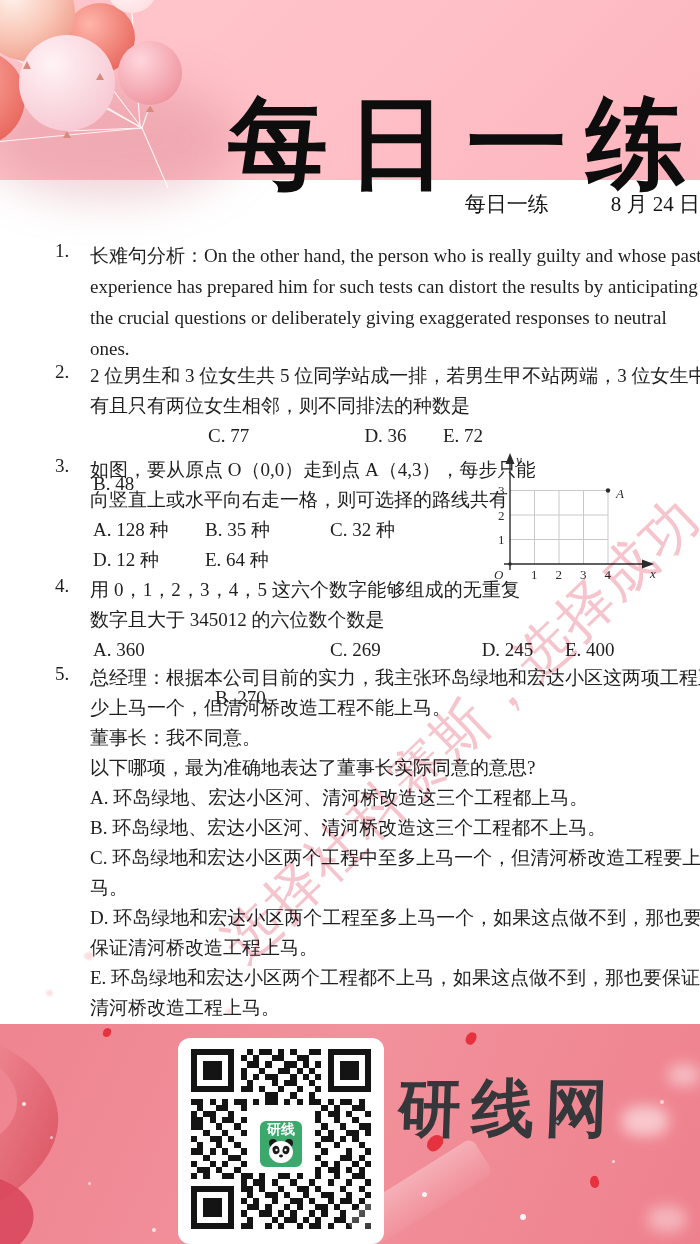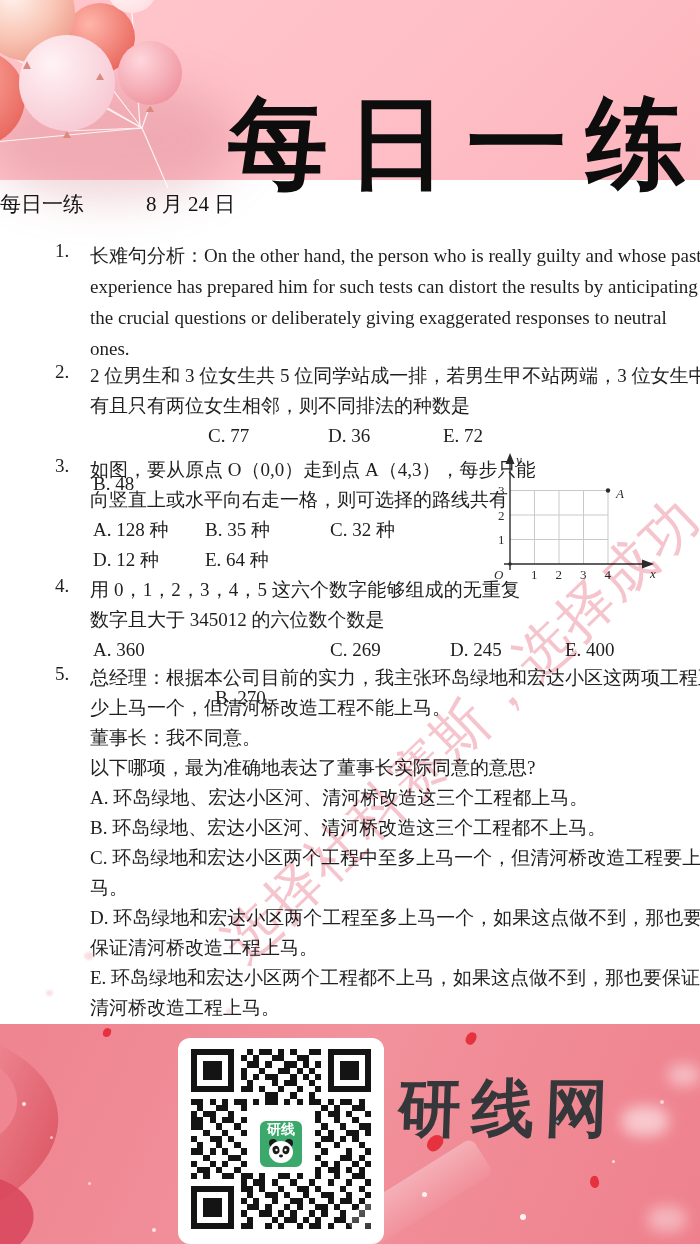--- a/index.html
+++ b/index.html
@@ -9,32 +9,32 @@
   
   .header{position:absolute;left:0;top:0;width:700px;height:180px;
           background:linear-gradient(135deg,#ffc6cc 0%,#ffbfc6 55%,#fcb4bd 100%);}
   .balloon-shadow{position:absolute;left:-20px;top:80px;width:260px;height:120px;border-radius:50%;
           background:rgba(205,115,128,.30);filter:blur(22px);}
   .balloons{position:absolute;left:-18px;top:-22px;}
   .title{position:absolute;left:228px;top:20px;width:458px;font-size:100px;font-weight:700;
          color:#0d0d0d;line-height:1.15;text-align:justify;text-align-last:justify;white-space:nowrap;overflow:hidden;}
 
   
-  .subtitle{position:absolute;left:0;top:190px;width:700px;text-align:left;font-size:21px;color:#141414;}
+  .subtitle{position:absolute;left:0;top:190px;width:700px;text-align:right;font-size:21px;color:#141414;}
   .subtitle .gap{display:inline-block;width:62px;}
 
   
   .qnum{position:absolute;left:55px;width:32px;font-size:19px;color:#1f1f1f;}
   .qblock{position:absolute;left:90px;width:573px;}
   .qline{font-size:19px;line-height:30px;white-space:nowrap;color:#1f1f1f;}
   .jst{text-align:justify;text-align-last:justify;}
   .q1 .qline{line-height:31px;}
   .optrow{display:flex;font-size:19px;line-height:30px;padding-left:3px;}
   .optrow span{display:inline-block;}
-  .ow1{width:122px;} .ow2{width:115px;margin-top:48px;} .ow3{width:120px;} .ow4{width:115px;}
+  .ow1{width:122px;} .ow2{width:115px;margin-top:48px;} .ow3{width:120px;} .ow4{width:115px;text-align:center;}
   .qw1{width:112px;} .qw2{width:125px;}
   .q3text{width:405px;} .q4text{width:430px;}
 
   
   .figure{position:absolute;left:486px;top:452px;width:176px;height:140px;}
   .figure text{font-family:"Liberation Serif",serif;font-size:13px;fill:#2b2b2b;}
   .figure .it{font-style:italic;}
 
   
   .watermark{position:absolute;left:142px;top:692px;width:640px;transform:rotate(-44deg);

